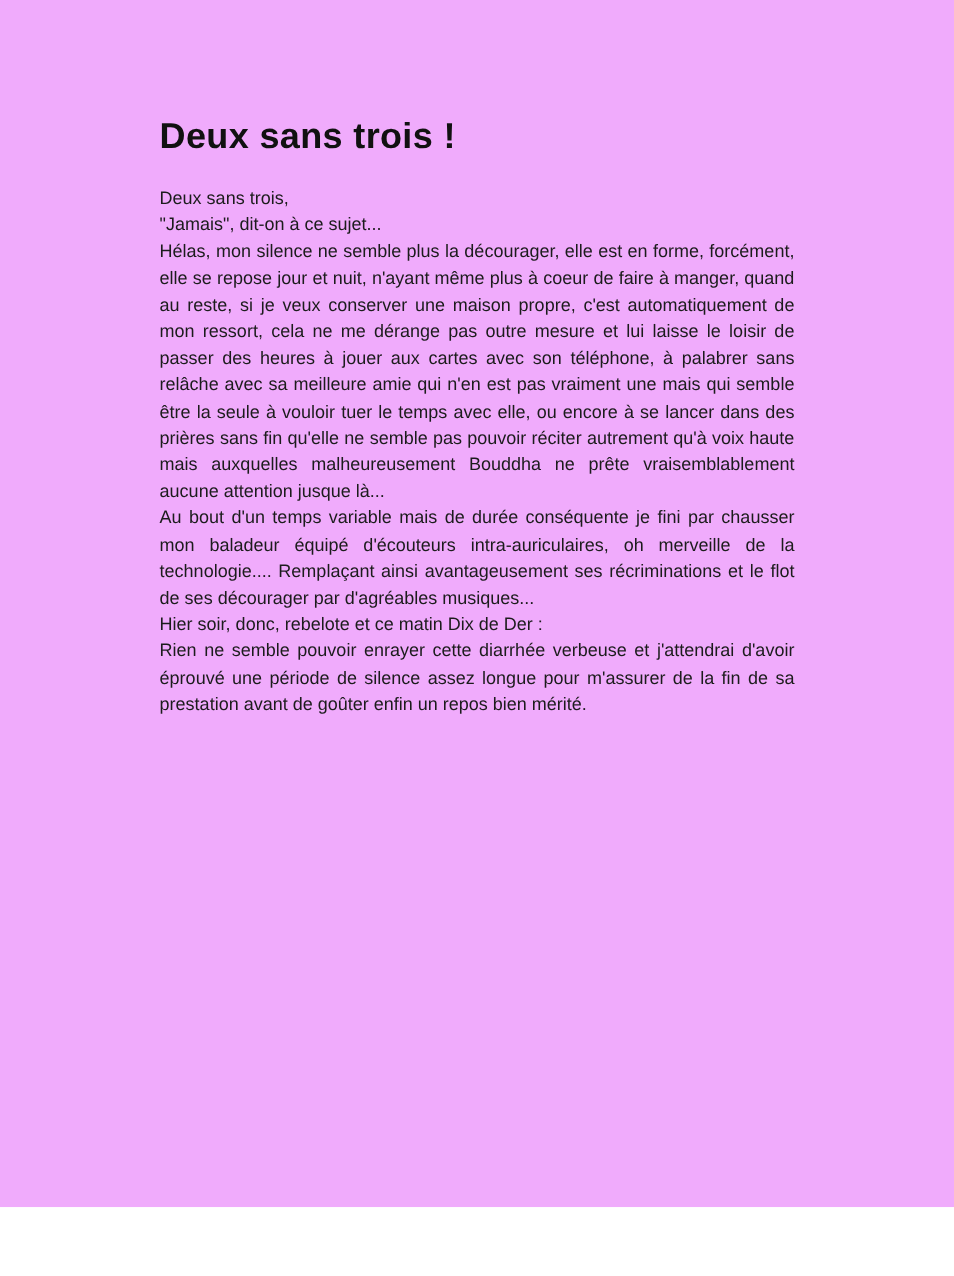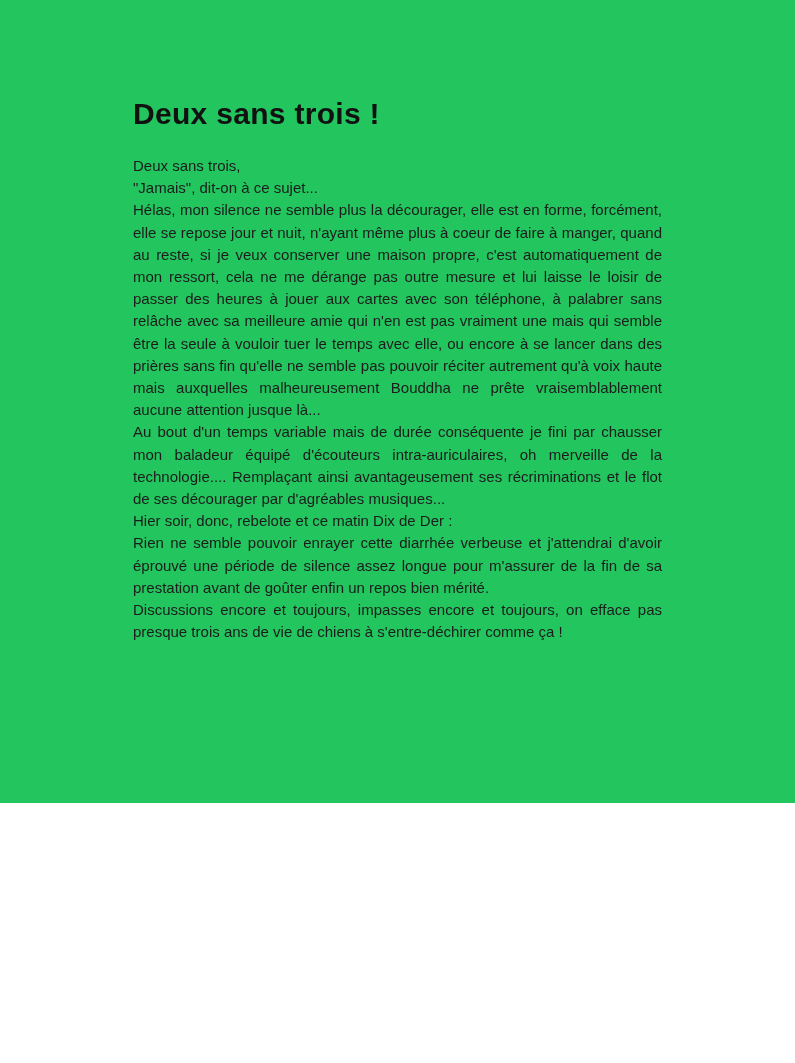--- a/index.html
+++ b/index.html
@@ -3,22 +3,22 @@
 <meta charset="utf-8">
 <style>
   html, body {
     margin: 0;
     padding: 0;
     background: #ffffff;
   }
   .page {
     position: relative;
     width: 795px;
-    height: 803px;
-    background: #22c55e;
+    height: 1006px;
+    background: #f0abfc;
     overflow: hidden;
     font-family: "Liberation Sans", sans-serif;
   }
   .title {
     position: absolute;
     left: 133px;
     top: 97px;
     margin: 0;
     font-size: 30px;
     line-height: 34px;
@@ -60,17 +60,16 @@
 <div class="page">
   <h1 class="title">Deux sans trois !</h1>
 
   <div class="body-text">
     <p>Deux sans trois,</p>
     <p>"Jamais", dit-on à ce sujet...</p>
     <p>Hélas, mon silence ne semble plus la décourager, elle est en forme, forcément, elle se repose jour et nuit, n'ayant même plus à coeur de faire à manger, quand au reste, si je veux conserver une maison propre, c'est automatiquement de mon ressort, cela ne me dérange pas outre mesure et lui laisse le loisir de passer des heures à jouer aux cartes avec son téléphone, à palabrer sans relâche avec sa meilleure amie qui n'en est pas vraiment une mais qui semble être la seule à vouloir tuer le temps avec elle, ou encore à se lancer dans des prières sans fin qu'elle ne semble pas pouvoir réciter autrement qu'à voix haute mais auxquelles malheureusement Bouddha ne prête vraisemblablement aucune attention jusque là...</p>
     <p>Au bout d'un temps variable mais de durée conséquente je fini par chausser mon baladeur équipé d'écouteurs intra-auriculaires, oh merveille de la technologie.... Remplaçant ainsi avantageusement ses récriminations et le flot de ses décourager par d'agréables musiques...</p>
     <p>Hier soir, donc, rebelote et ce matin Dix de Der :</p>
     <p>Rien ne semble pouvoir enrayer cette diarrhée verbeuse et j'attendrai d'avoir éprouvé une période de silence assez longue pour m'assurer de la fin de sa prestation avant de goûter enfin un repos bien mérité.</p>
-    <p>Discussions encore et toujours, impasses encore et toujours, on efface pas presque trois ans de vie de chiens à s'entre-déchirer comme ça !</p>
   </div>
 
   <div class="page-footer">335</div>
 </div>
 
 </body></html>

